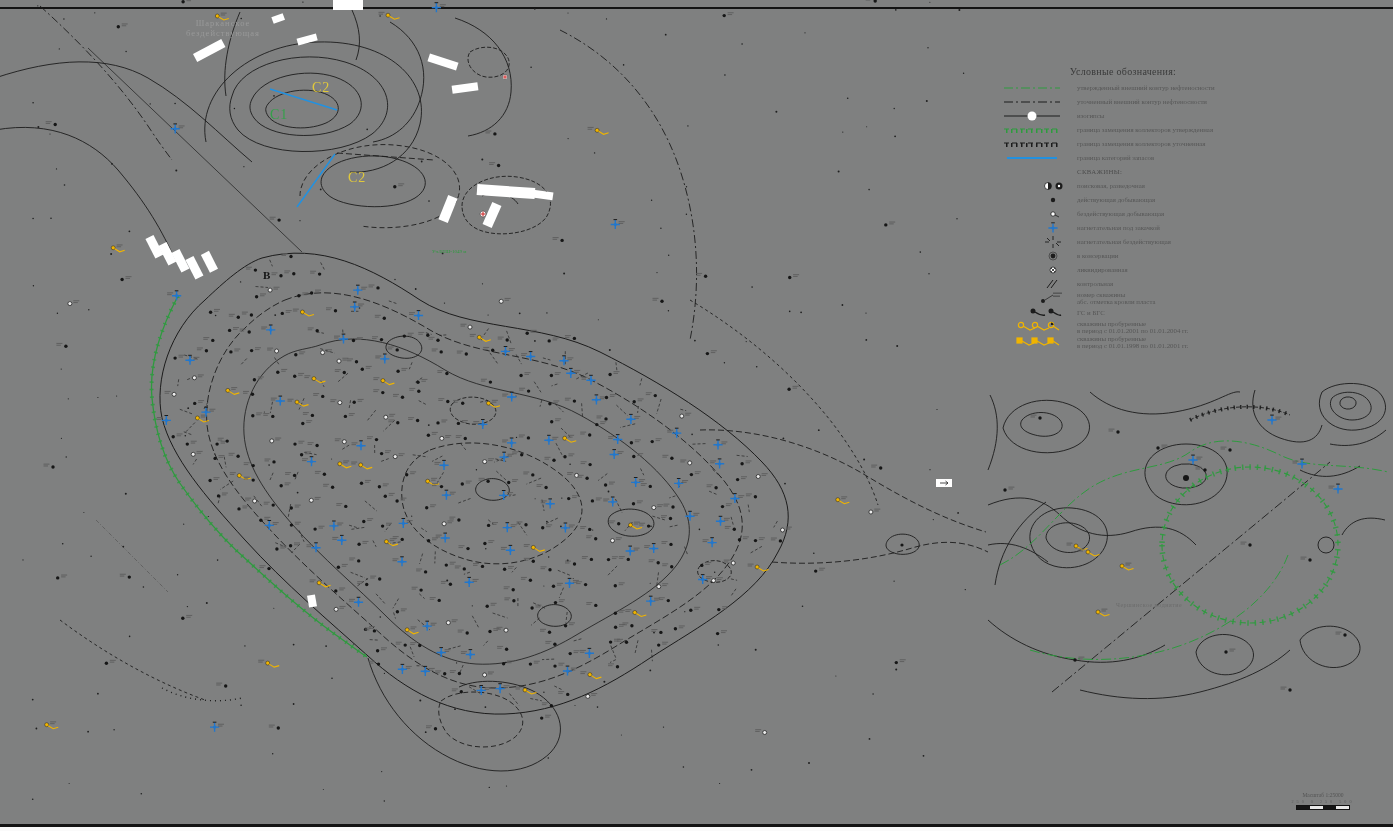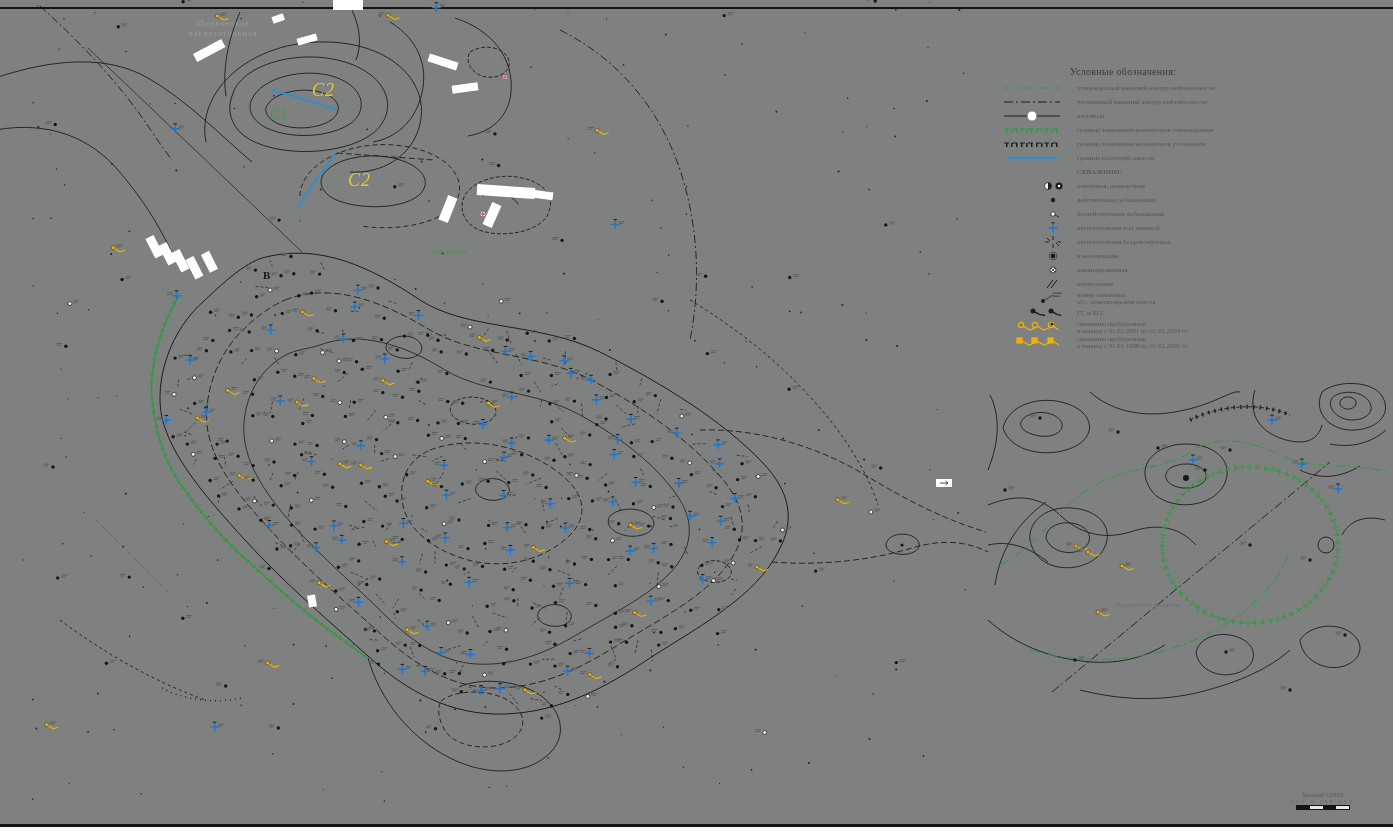--- a/index.html
+++ b/index.html
@@ -1,21 +1,21 @@
 <!DOCTYPE html>
 <html><head>
 <meta charset="utf-8">
 <style>
   html,body{margin:0;padding:0;background:#7f8080;}
   .sheet{position:relative;width:1393px;height:831px;background:#7f8080;overflow:hidden;
          font-family:"Liberation Serif","DejaVu Serif",serif;}
   .sheet svg{position:absolute;left:0;top:0;}
   .mlabel{position:absolute;white-space:nowrap;}
   .fieldname{font-size:8.5px;color:#999;letter-spacing:1px;text-align:center;line-height:10px;font-family:Liberation Serif, serif;}
-  .cat-c2{font-size:18px;color:#e0c83c;letter-spacing:1px;font-style:italic;}
+  .cat-c2{font-size:14px;color:#e0c83c;letter-spacing:1px;}
   .cat-c1{font-size:14px;color:#35a04a;letter-spacing:1px;}
   .b-mark{font-size:11px;font-weight:bold;color:#141414;}
   .green-note{font-size:5px;color:#2e9b3e;}
   .inset-name{font-size:6px;color:#6b6b6b;letter-spacing:.5px;}
   .legend{position:absolute;left:1003px;top:66px;width:300px;}
   .legend-title{font-size:10px;color:#3a3a3a;text-align:center;width:240px;margin-bottom:4px;letter-spacing:.3px;}
   .lrow{display:flex;align-items:center;min-height:13.2px;}
   .lsym{flex:0 0 60px;width:60px;height:14px;}
   .lsym svg{position:static;display:block;}
   .ltxt{font-size:6.8px;color:#565656;line-height:7.4px;padding-left:14px;}
@@ -2802,21 +2802,21 @@
             <circle cx="1205" cy="470" r="1.7" fill="#161616"></circle>
             <rect x="1195.5" y="466.6" width="6" height="1.1" fill="#5d5d5d" opacity="0.85"></rect>
             <rect x="1195.5" y="468.4" width="4.5" height="1.1" fill="#5d5d5d" opacity="0.85"></rect>
           </g>
         </g>
     </g>
   </svg>
 
   <div class="mlabel fieldname" style="left:178px;top:18px;width:90px;">
     <div>Шарканское</div>
-    <div>нагнетательная</div>
+    <div>бездействующая</div>
   </div>
   <div class="mlabel cat-c2" style="left:312px;top:80px;">С2</div>
   <div class="mlabel cat-c1" style="left:270px;top:107px;text-align:right;">С1</div>
   <div class="mlabel cat-c2" style="left:348px;top:170px;">С2</div>
   <div class="mlabel b-mark" style="left:263px;top:269px;">В</div>
   <div class="mlabel green-note" style="left:432px;top:249px;">Уч.БЕШ-1049 м</div>
   <div class="mlabel inset-name" style="left:1116px;top:602px;">Чершинское поднятие</div>
 
   <div class="legend">
     <div class="legend-title">Условные обозначения:</div>

